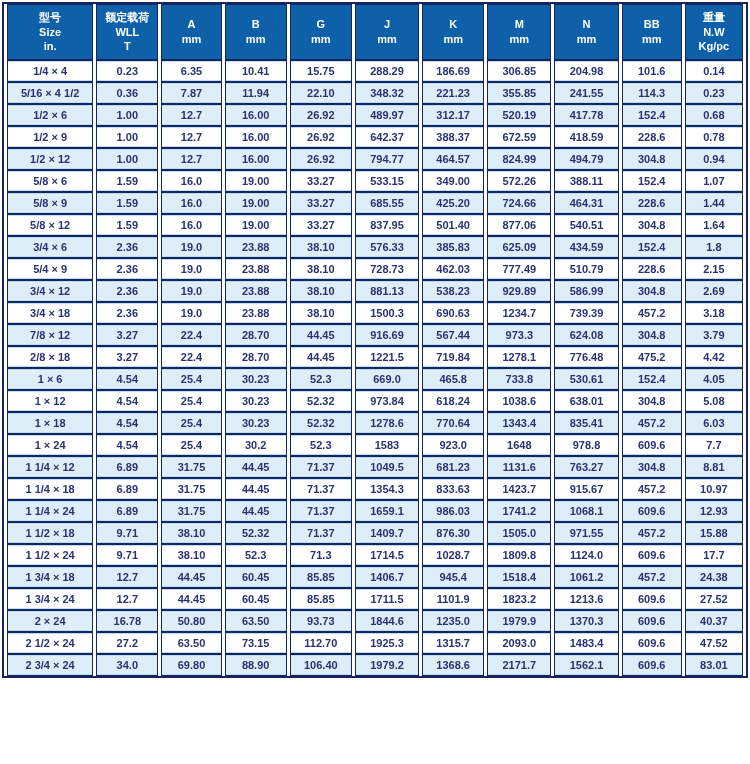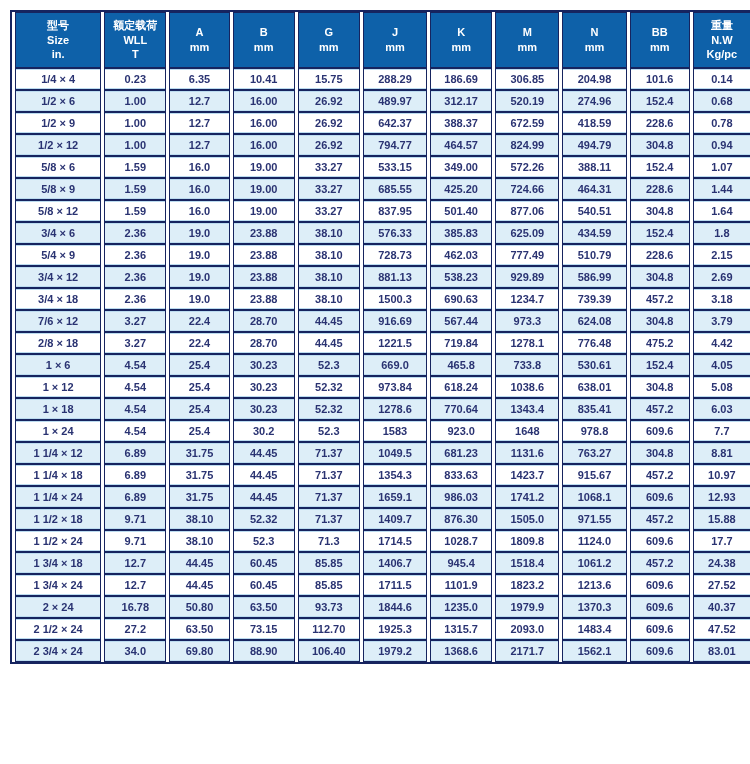--- a/index.html
+++ b/index.html
@@ -4,21 +4,21 @@
 <style>
   html, body {
     margin: 0;
     padding: 0;
     background: #ffffff;
     font-family: "Liberation Sans", "DejaVu Sans", sans-serif;
   }
   .page {
     width: 750px;
     box-sizing: border-box;
-    padding: 10px;
+    padding: 2px;
   }
   table.spec-table {
     border-collapse: separate;
     border-spacing: 3px 0;
     background: #ffffff;
     border: 2px solid #16245f;
     width: 746px;
     table-layout: fixed;
   }
   th.hdr-cell {
@@ -131,29 +131,42 @@
           <td class="data-cell">10.41</td>
           <td class="data-cell">15.75</td>
           <td class="data-cell">288.29</td>
           <td class="data-cell">186.69</td>
           <td class="data-cell">306.85</td>
           <td class="data-cell">204.98</td>
           <td class="data-cell">101.6</td>
           <td class="data-cell">0.14</td>
         </tr>
         <tr class="row-shaded">
+          <td class="data-cell">5/16 × 4 1/2</td>
+          <td class="data-cell">0.36</td>
+          <td class="data-cell">7.87</td>
+          <td class="data-cell">11.94</td>
+          <td class="data-cell">22.10</td>
+          <td class="data-cell">348.32</td>
+          <td class="data-cell">221.23</td>
+          <td class="data-cell">355.85</td>
+          <td class="data-cell">241.55</td>
+          <td class="data-cell">114.3</td>
+          <td class="data-cell">0.23</td>
+        </tr>
+        <tr class="row-shaded">
           <td class="data-cell">1/2 × 6</td>
           <td class="data-cell">1.00</td>
           <td class="data-cell">12.7</td>
           <td class="data-cell">16.00</td>
           <td class="data-cell">26.92</td>
           <td class="data-cell">489.97</td>
           <td class="data-cell">312.17</td>
           <td class="data-cell">520.19</td>
-          <td class="data-cell">274.96</td>
+          <td class="data-cell">417.78</td>
           <td class="data-cell">152.4</td>
           <td class="data-cell">0.68</td>
         </tr>
         <tr class="row-plain">
           <td class="data-cell">1/2 × 9</td>
           <td class="data-cell">1.00</td>
           <td class="data-cell">12.7</td>
           <td class="data-cell">16.00</td>
           <td class="data-cell">26.92</td>
           <td class="data-cell">642.37</td>
@@ -261,21 +274,21 @@
           <td class="data-cell">23.88</td>
           <td class="data-cell">38.10</td>
           <td class="data-cell">1500.3</td>
           <td class="data-cell">690.63</td>
           <td class="data-cell">1234.7</td>
           <td class="data-cell">739.39</td>
           <td class="data-cell">457.2</td>
           <td class="data-cell">3.18</td>
         </tr>
         <tr class="row-shaded">
-          <td class="data-cell">7/6 × 12</td>
+          <td class="data-cell">7/8 × 12</td>
           <td class="data-cell">3.27</td>
           <td class="data-cell">22.4</td>
           <td class="data-cell">28.70</td>
           <td class="data-cell">44.45</td>
           <td class="data-cell">916.69</td>
           <td class="data-cell">567.44</td>
           <td class="data-cell">973.3</td>
           <td class="data-cell">624.08</td>
           <td class="data-cell">304.8</td>
           <td class="data-cell">3.79</td>

